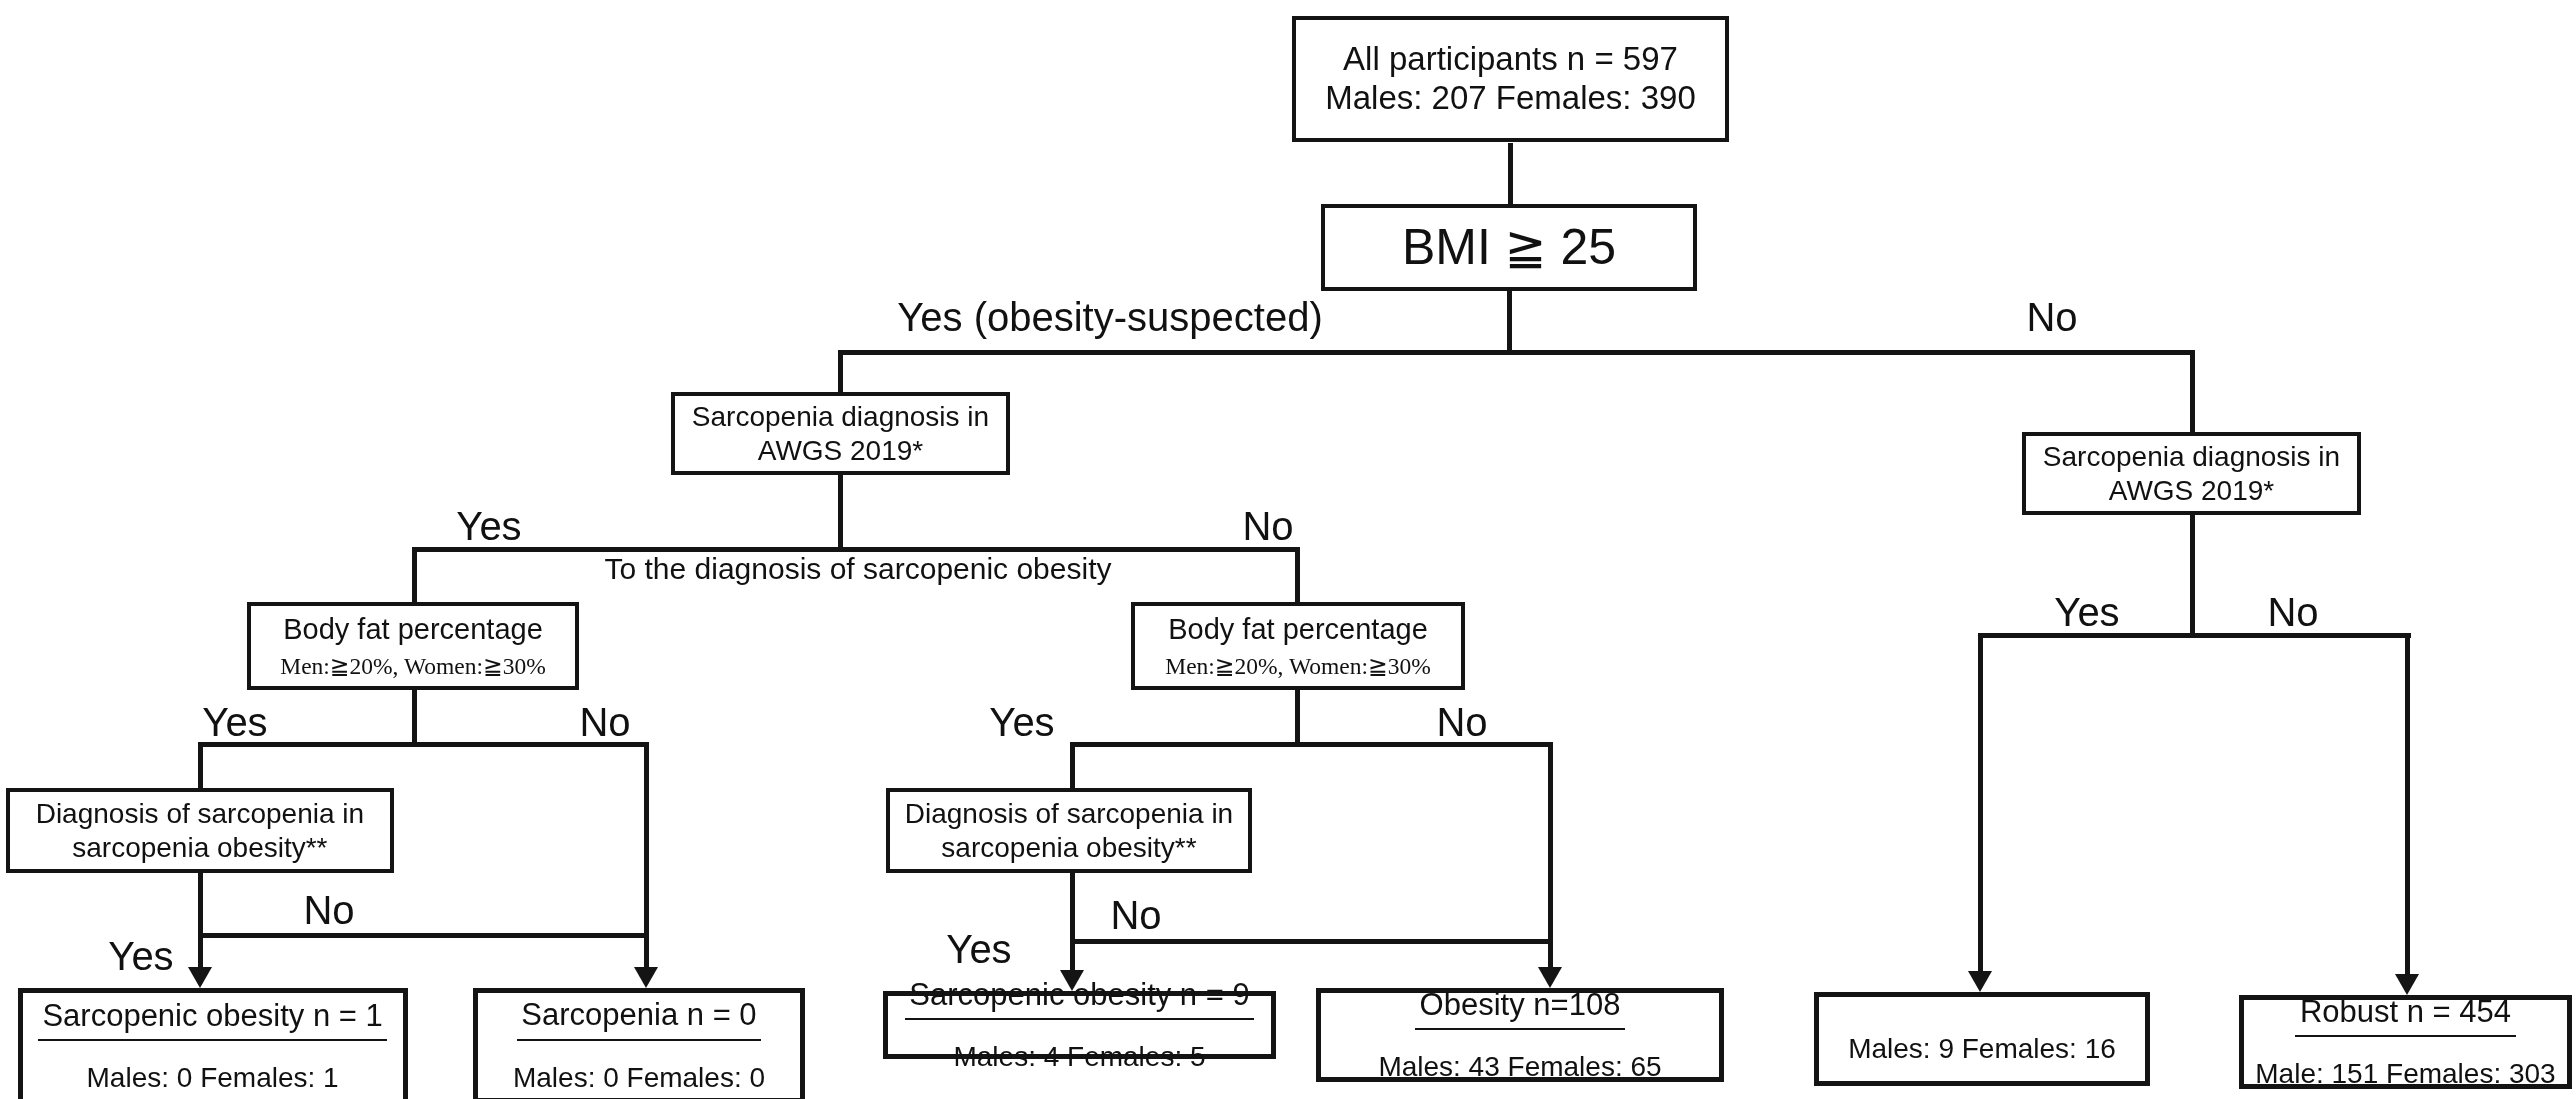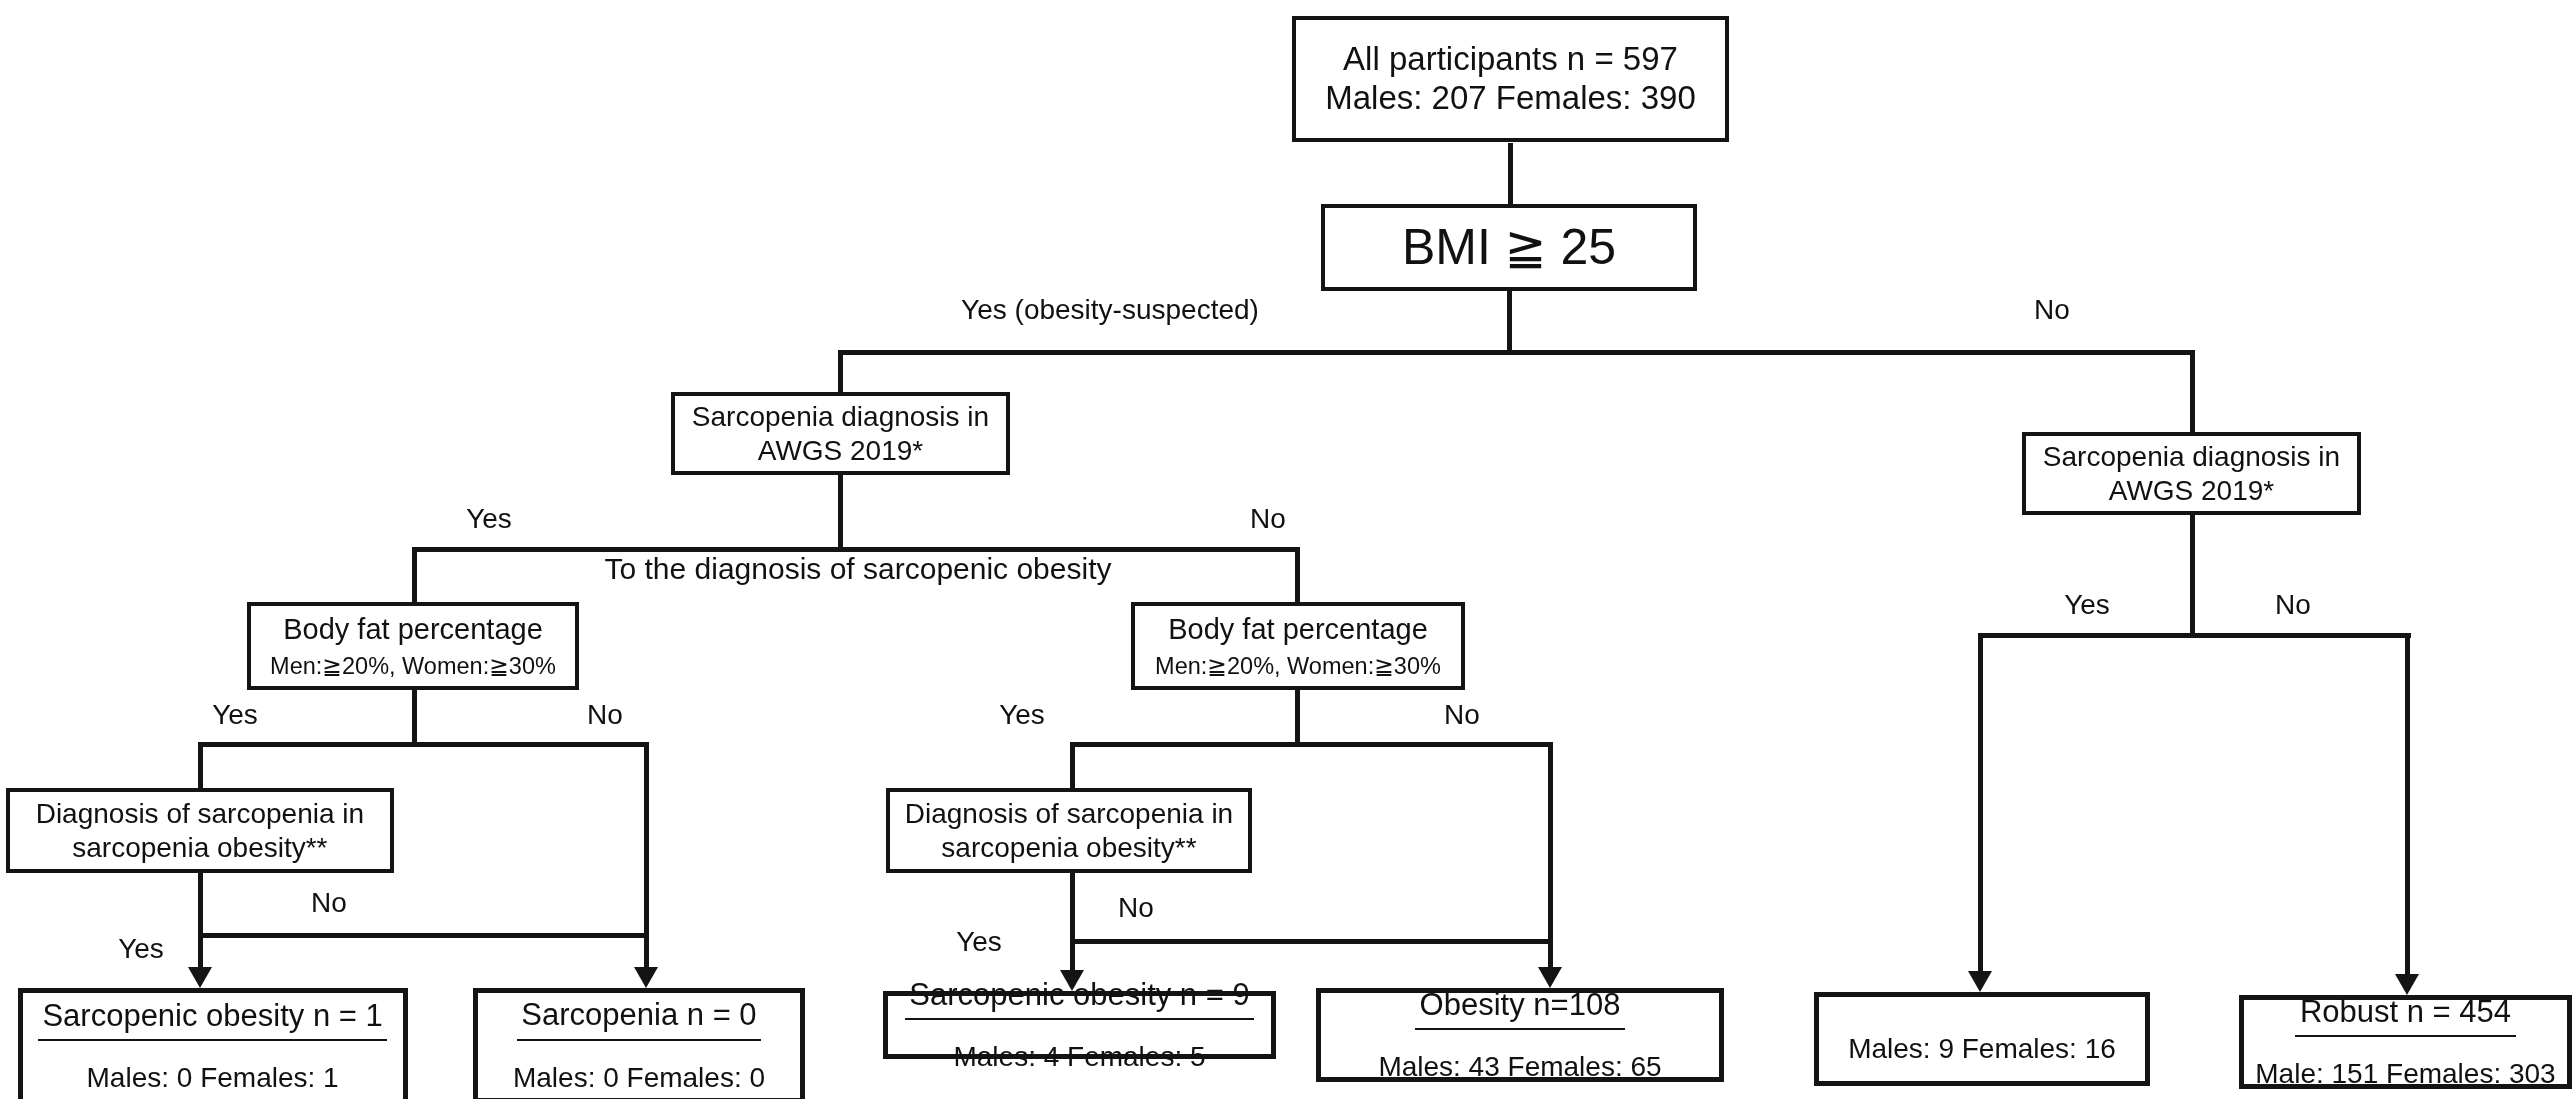--- a/index.html
+++ b/index.html
@@ -28,21 +28,21 @@
     text-align: center;
     line-height: 1.18;
   }
   .node.outcome { border-width: 5.3px; }
   .nl { white-space: nowrap; }
   .nl-lg  { font-size: 33px; }
   .nl-bmi { font-size: 50px; }
   .nl-md  { font-size: 28px; }
   .nl-dg  { font-size: 28px; }
   .bf1    { font-size: 29px; }
-  .bf2    { font-size: 23.5px; margin-top: 7px; }
+  .bf2    { font-size: 23.5px; margin-top: 7px; font-family: Liberation Serif, serif; }
   .out-title {
     display: inline-block;
     font-size: 31px;
     border-bottom: 2.9px solid #141414;
     padding: 0 4.7px 4.7px 4.7px;
     white-space: nowrap;
   }
   .out-sub { font-size: 28px; margin-top: 20px; white-space: nowrap; }
   .hline, .vline {
     position: absolute;
@@ -54,21 +54,21 @@
     position: absolute;
     width: 0;
     height: 0;
     border-left: 12.3px solid transparent;
     border-right: 12.3px solid transparent;
     border-top: 21px solid #141414;
   }
   .lbl {
     position: absolute;
     transform: translateX(-50%);
-    font-size: 28px;
+    font-size: 40px;
     line-height: 1.1;
     white-space: nowrap;
   }
   .lbl-note { font-size: 30px; }
 </style>
 </head>
 <body>
 
 <div id="canvas">
 

